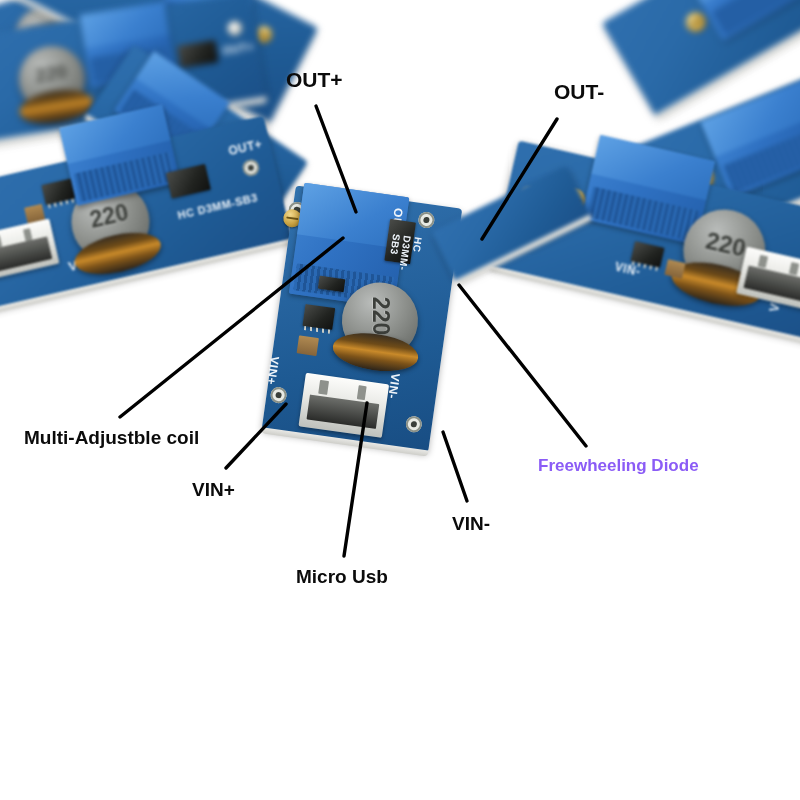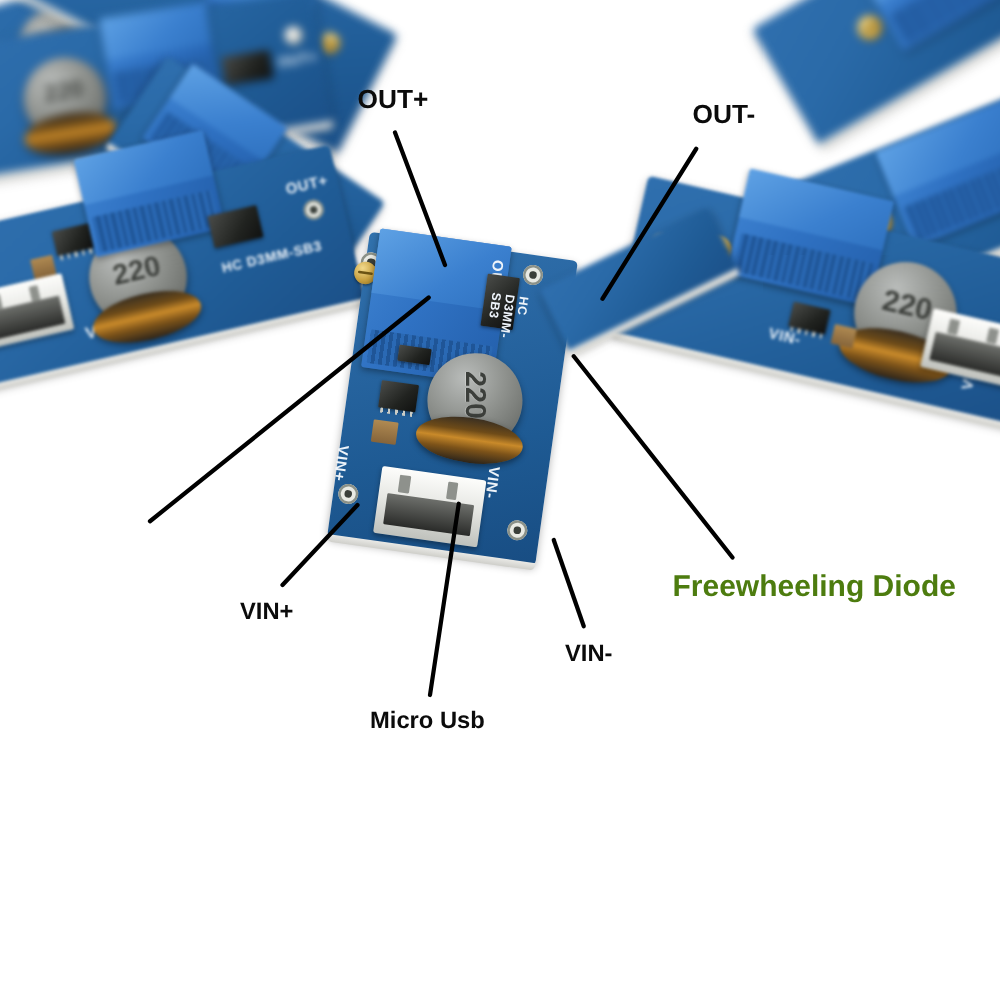--- a/index.html
+++ b/index.html
@@ -252,18 +252,19 @@
         <line x1="120" y1="417" x2="343" y2="238"></line>
         <line x1="459" y1="285" x2="586" y2="446"></line>
         <line x1="226" y1="468" x2="286" y2="404"></line>
         <line x1="443" y1="432" x2="467" y2="501"></line>
         <line x1="344" y1="556" x2="367" y2="403"></line>
       </g>
   </svg>
 
   <div class="callout" style="left: 286px; top: 68px; font-size: 21px; color: rgb(11, 11, 11);">OUT+</div>
   <div class="callout" style="left: 554px; top: 80px; font-size: 21px; color: rgb(11, 11, 11);">OUT-</div>
-  <div class="callout" style="left: 538px; top: 456px; font-size: 24px; color: #4d7c0f;">Freewheeling Diode</div>
+  <div class="callout" style="left: 24px; top: 427px; font-size: 19px; color: rgb(11, 11, 11);">Multi-Adjustble coil</div>
+  <div class="callout" style="left: 538px; top: 456px; font-size: 17px; color: #8b5cf6;">Freewheeling Diode</div>
   <div class="callout" style="left: 192px; top: 479px; font-size: 19px; color: rgb(11, 11, 11);">VIN+</div>
   <div class="callout" style="left: 452px; top: 513px; font-size: 19px; color: rgb(11, 11, 11);">VIN-</div>
   <div class="callout" style="left: 296px; top: 566px; font-size: 19px; color: rgb(11, 11, 11);">Micro Usb</div>
 
 </div>
 
 </body></html>

